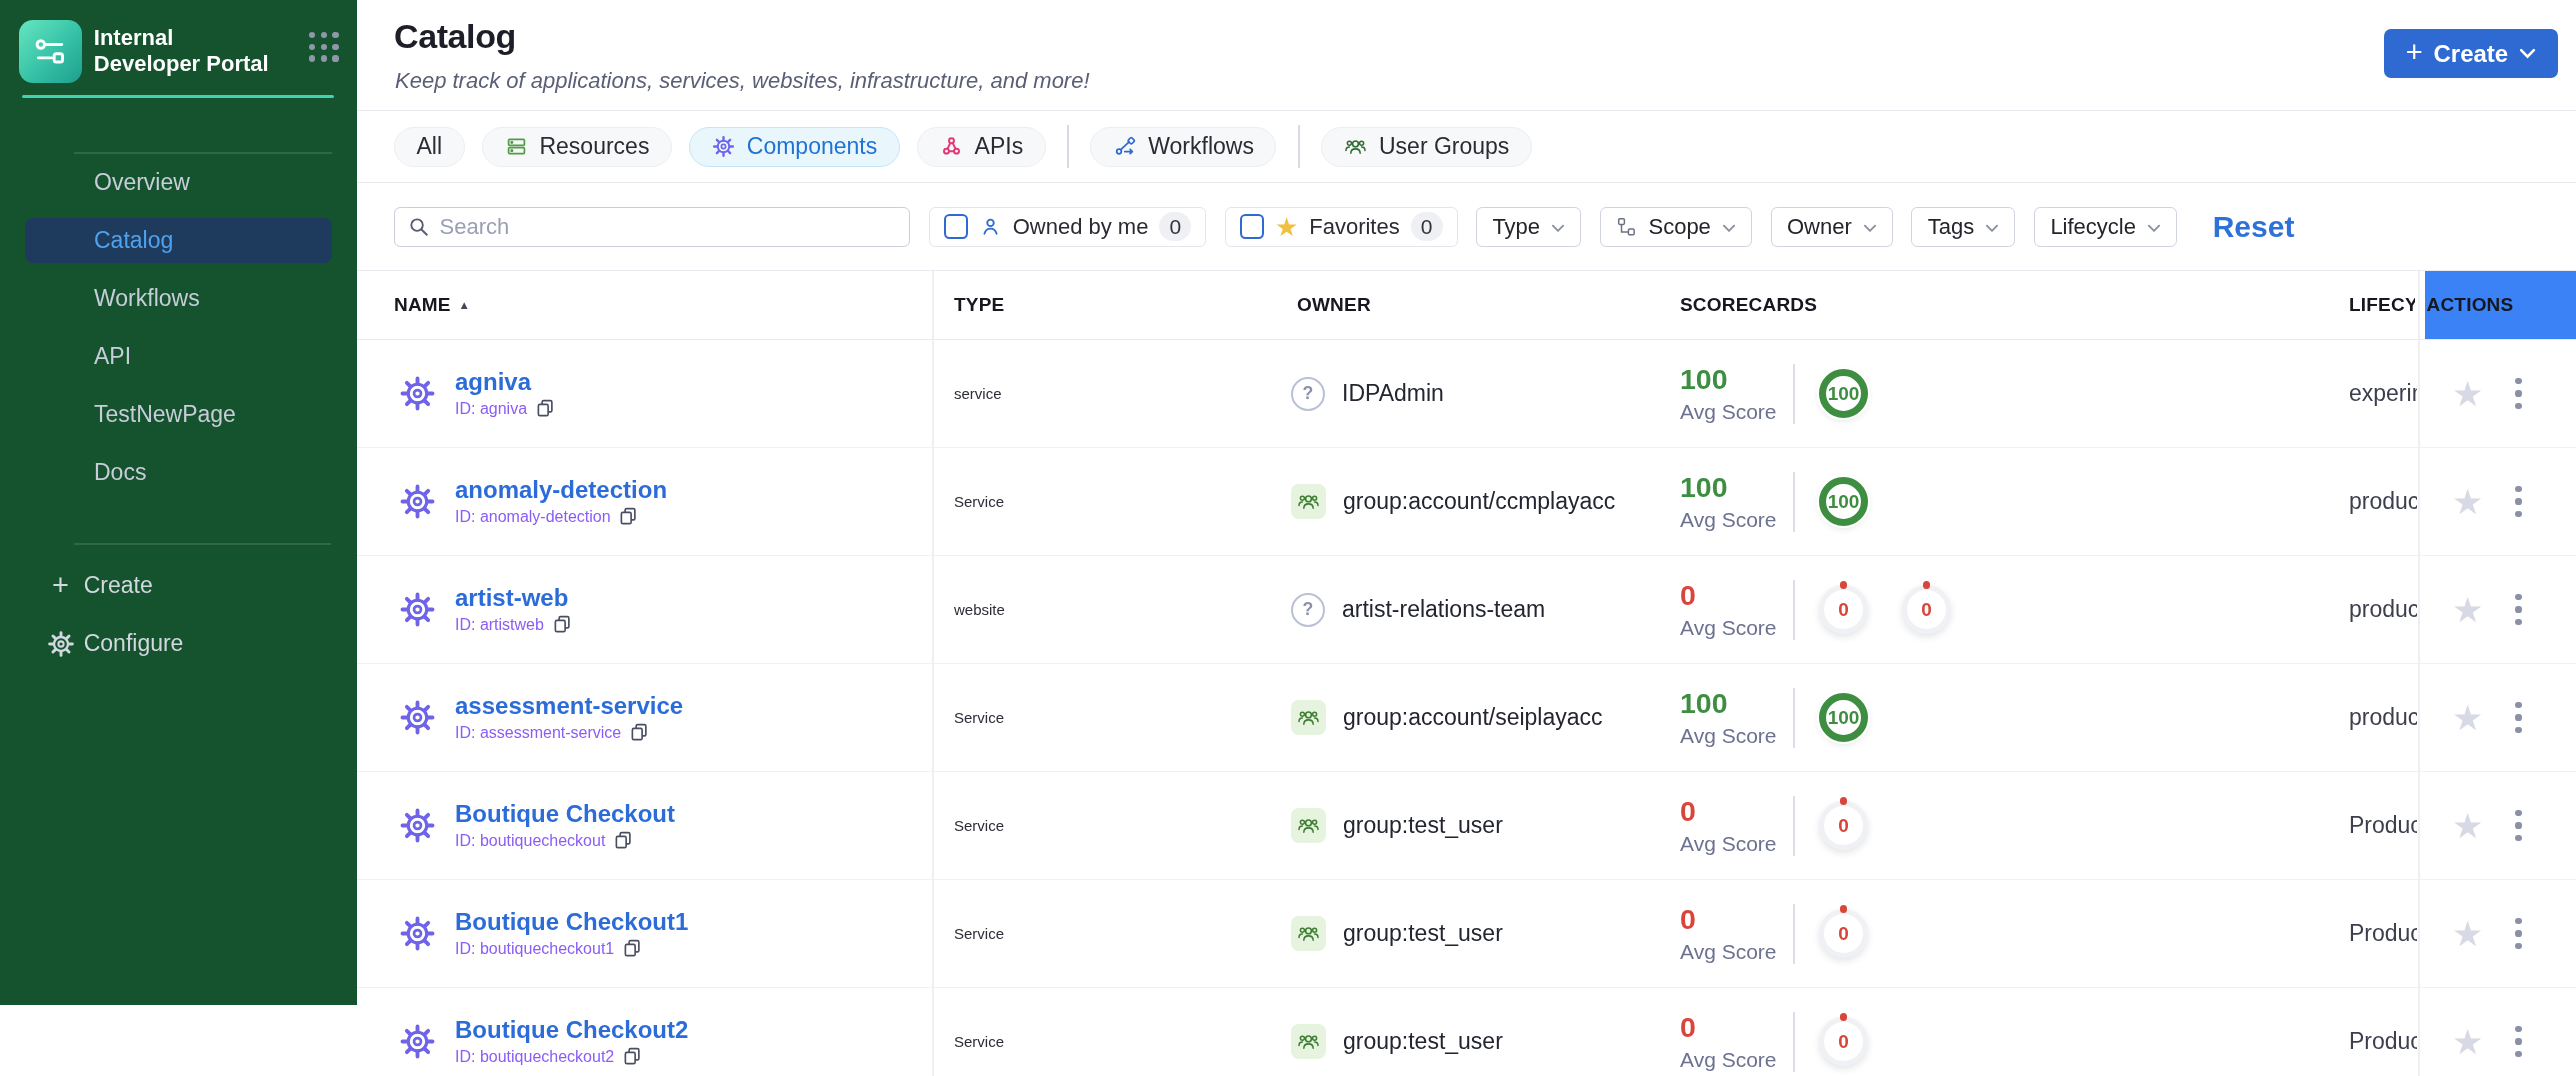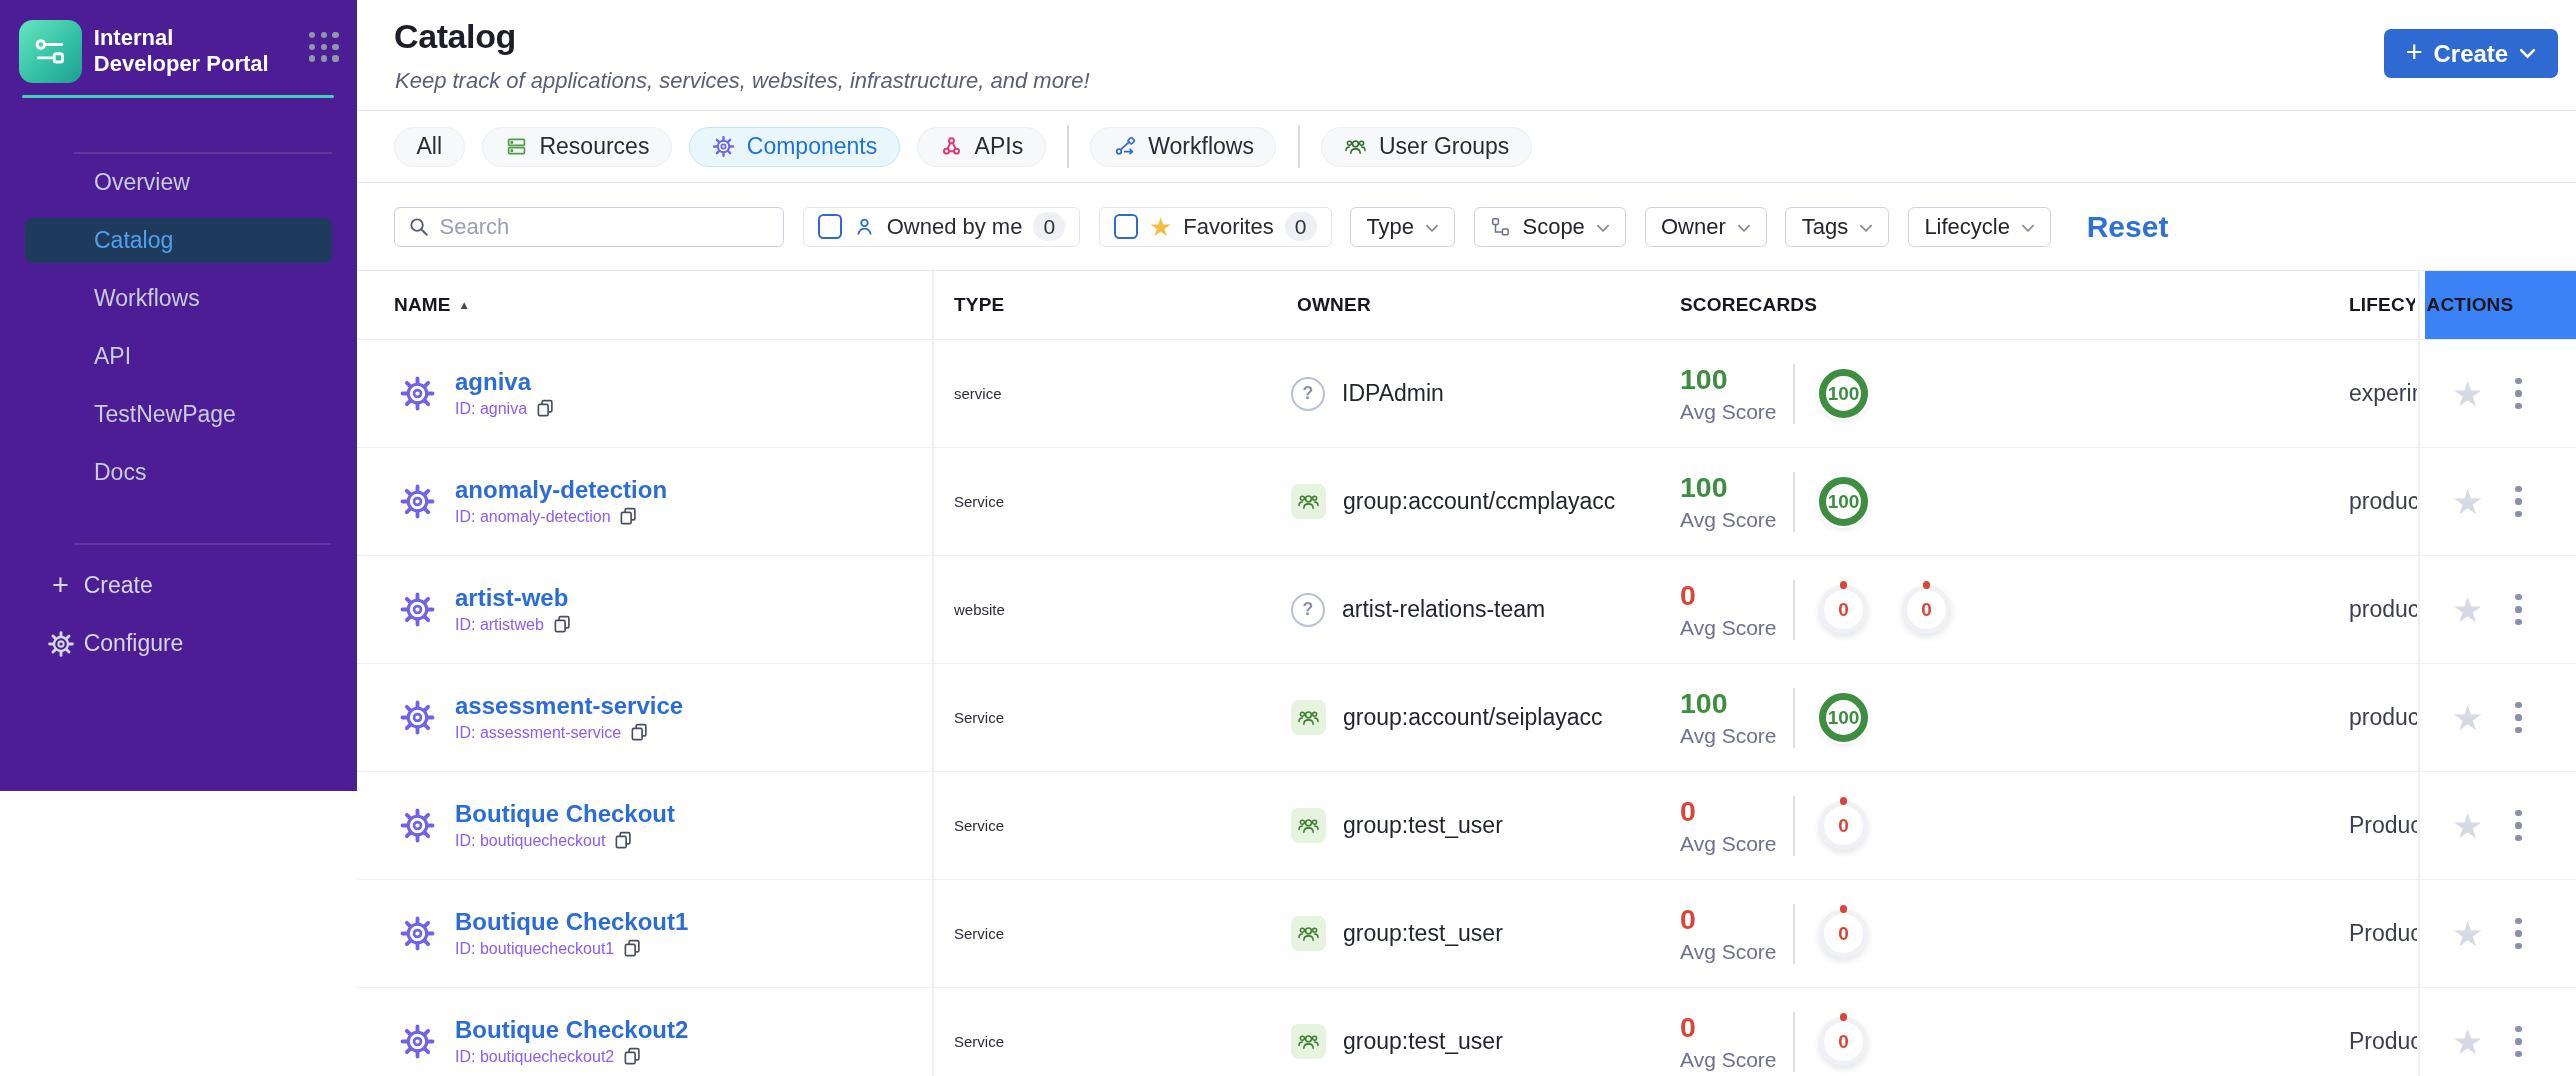--- a/index.html
+++ b/index.html
@@ -1,21 +1,21 @@
 <!DOCTYPE html>
 <html style="font-size:12.3px"><head>
 <meta charset="utf-8">
 <style>
   * { margin:0; padding:0; box-sizing:border-box; }
   html,body { width:2576px; height:1077px; overflow:hidden; background:#fff;
               font-family:"Liberation Sans", sans-serif; }
   body { display:flex; }
 
   
-  .sidebar { position:relative; width:357px; height:791px; background:#4c1d95; flex:0 0 357px; }
+  .sidebar { position:relative; width:357px; height:1005px; background:#14532d; flex:0 0 357px; }
   .side-header { position:absolute; top:20px; left:18.5px; right:18.5px; display:flex; align-items:flex-start; }
   .logo { width:63px; height:63px; border-radius:14px; flex:0 0 63px;
           background:linear-gradient(135deg,#66e5c0 0%,#35c2a6 55%,#1d9e90 100%);
           display:flex; align-items:center; justify-content:center; }
   .side-title { margin-left:12.3px; margin-top:4.6px; width:177px; color:#fff; font-size:22px; font-weight:700; line-height:26px; }
   .grid-icon { margin-left:auto; margin-top:12.3px; display:grid; grid-template-columns:repeat(3,6.2px); grid-gap:5.4px; cursor:pointer; }
   .grid-icon span { width:6.2px; height:6.2px; border-radius:50%; background:#8f97a8; }
   .teal-line { position:absolute; top:95px; left:21.5px; right:23px; height:3.1px; background:#3fd2b5; border-radius:1.5px; }
 
   .nav { position:absolute; top:152px; left:0; right:0; }
@@ -46,21 +46,21 @@
   .create-btn .plus { font-size:29px; font-weight:400; margin-top:-2.3px; }
 
   .tabbar { height:72px; border-bottom:1.5px solid #e8eaef; display:flex; align-items:center; padding-left:37px; gap:17px; }
   .chip { height:40px; border-radius:20px; background:#f7f8fa; border:1.5px solid #eceef2; display:flex; align-items:center;
           gap:10.8px; padding:0 21.5px; font-size:23px; color:#2a2b33; cursor:pointer; white-space:nowrap; }
   .chip.active { background:#e9f7fd; border-color:#c3e7f6; color:#1f72d6; font-weight:500; }
   .chip .c-icon { width:24.6px; height:24.6px; display:flex; align-items:center; justify-content:center; }
   .tab-divider { width:1.5px; height:43px; background:#d8dbe2; margin:0 4.6px; }
 
   .filterbar { height:88px; border-bottom:1.5px solid #e8eaef; display:flex; align-items:center; padding-left:37px; gap:18.5px; }
-  .searchbox { width:390px; height:40px; border:1.5px solid #c9ced9; border-radius:6.2px; display:flex; align-items:center;
+  .searchbox { width:516px; height:40px; border:1.5px solid #c9ced9; border-radius:6.2px; display:flex; align-items:center;
                padding:0 12.3px; gap:9.2px; background:#fff; }
   .searchbox input { border:none; outline:none; font-size:22px; color:#2a2b33; flex:1; font-family:inherit; background:transparent; }
   .searchbox input::placeholder { color:#9aa0b4; }
   .check-chip { height:40px; border:1.5px solid #e2e5eb; border-radius:6.2px; background:#fff; display:flex; align-items:center;
                 gap:10.8px; padding:0 14px; font-size:22px; color:#2a2b33; cursor:pointer; white-space:nowrap; }
   .checkbox { width:24.6px; height:24.6px; border:2.3px solid #2e6ad1; border-radius:5.4px; background:#fff; cursor:pointer; }
   .count-badge { min-width:32px; height:29px; border-radius:14.6px; background:#eef0f3; color:#33343c; font-size:21px;
                  display:flex; align-items:center; justify-content:center; padding:0 9.2px; }
   .fav-star { color:#f1bf42; font-size:26px; line-height:1; }
   .dropdown { height:40px; border:1.5px solid #ced3dd; border-radius:6.2px; background:#fff; display:flex; align-items:center;

